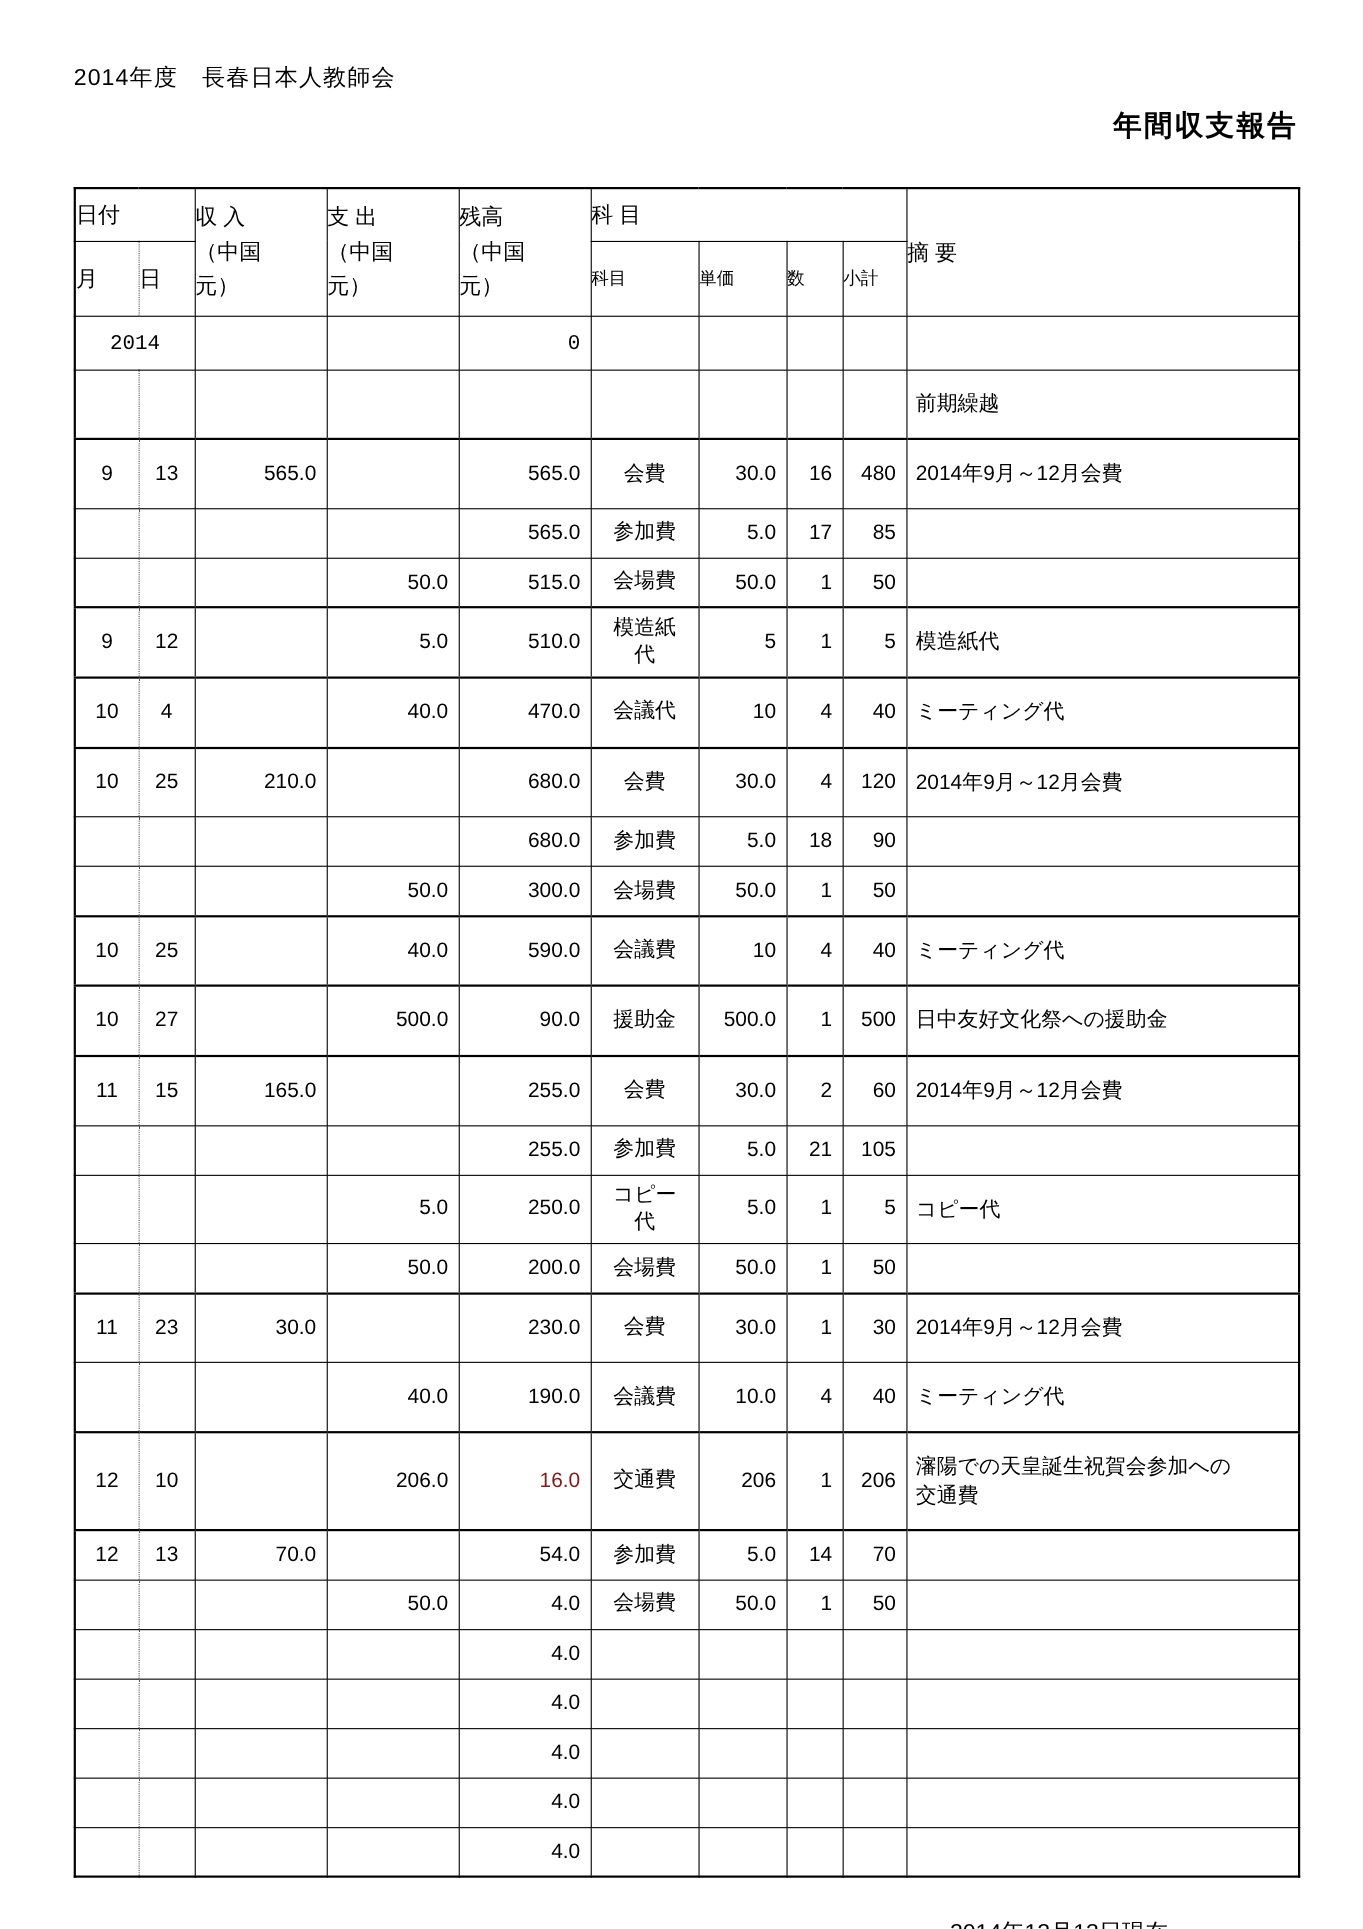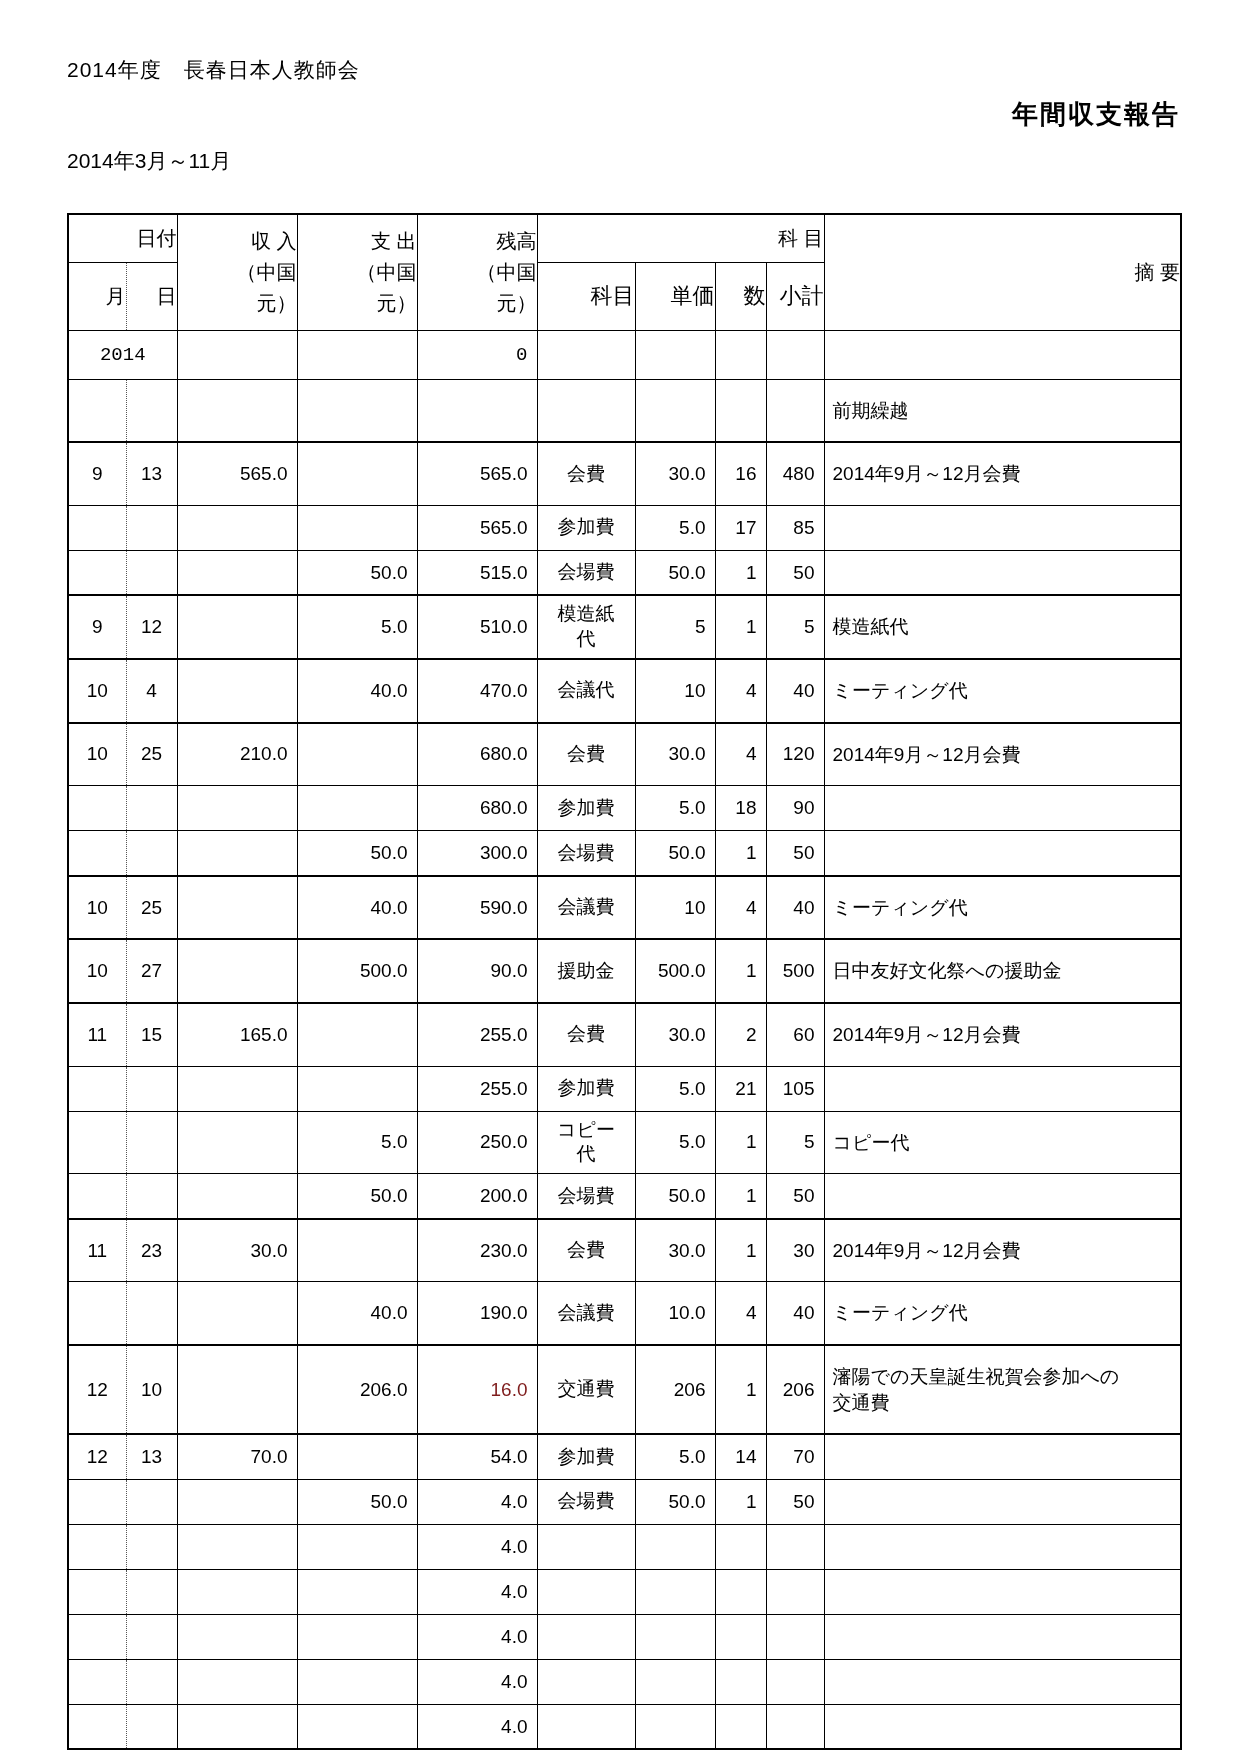--- a/index.html
+++ b/index.html
@@ -15,24 +15,24 @@
   .period { font-size:21px; margin-top:15px; }
 
   table.ledger {
     margin-top:38px; width:1113px; border-collapse:collapse; table-layout:fixed;
     border:2.5px solid #000;
   }
   .ledger th, .ledger td {
     border:1.5px solid #000; vertical-align:middle; font-weight:normal;
     overflow:hidden;
   }
-  .ledger thead th { text-align:right; font-size:20px; }
+  .ledger thead th { text-align:left; font-size:20px; }
   .ledger thead tr.hrow1 { height:48px; }
   .ledger thead tr.hrow2 { height:68px; }
-  .ledger thead th.sub { font-size:22px; }
+  .ledger thead th.sub { font-size:16px; }
   .pre { white-space:pre-line; line-height:1.45; }
   .ledger thead th.money { font-size:20px; line-height:1.55;margin-top:20px; }
 
   
   .ledger tbody tr { height:45px; }
   .ledger tbody tr.r49 { height:49px;font-family:Liberation Mono, monospace; }
   .ledger tbody tr.r42 { height:42px; }
   .ledger tbody tr.r62 { height:62px; }
   .ledger tbody tr.r72 { height:72px; }
   .ledger tbody tr.grp td { border-top:2.4px solid #000; }
@@ -48,21 +48,20 @@
   .asof { margin-top:36px; text-align:right; padding-right:118px; font-size:21px; }
 </style>
 </head>
 <body>
 
 <div class="page">
   <div class="content">
 
     <div class="org">2014年度　長春日本人教師会</div>
     <div class="title">年間収支報告</div>
-    <div class="period">2014年3月～11月</div>
 
     <table class="ledger">
       <colgroup>
         <col style="width:58px">
           <col style="width:51px">
           <col style="width:120px">
         <col style="width:120px">
           <col style="width:120px">
           <col style="width:98px">
         <col style="width:80px">

